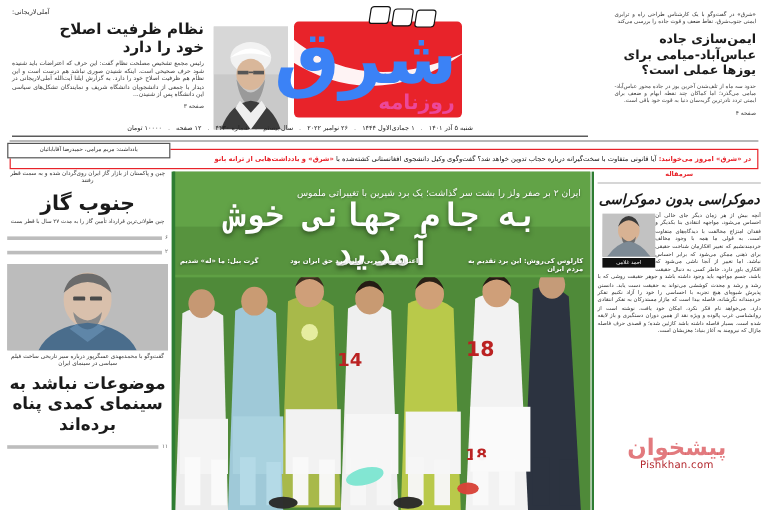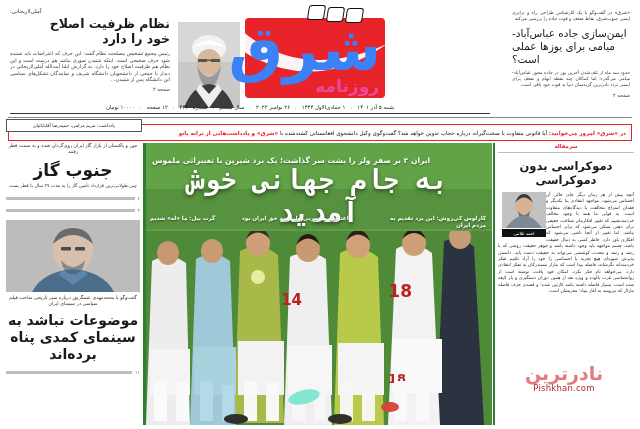--- a/index.html
+++ b/index.html
@@ -57,21 +57,21 @@
     position:absolute;right:0;top:14px;width:62px;height:86px;
     background:linear-gradient(#d9d9d9,#bfbfbf);overflow:hidden;
   }
   .portrait svg{display:block;}
   .lead-left-text{position:absolute;right:70px;top:0;width:160px;}
   .more{font-size:5px;color:#444;margin-top:3px;}
 
   
   .lead-right{position:absolute;right:10px;top:10px;width:118px;}
   .lead-right .kicker{font-size:4.6px;line-height:6px;color:#333;text-align:justify;}
-  .lead-right h2{margin:5px 0 4px 0;font-size:10.5px;line-height:13px;font-weight:normal;text-align:left;}
+  .lead-right h2{margin:5px 0 4px 0;font-size:10.5px;line-height:13px;font-weight:bold;text-align:right;}
   .lead-right .body{font-size:4.6px;line-height:6.2px;color:#3a3a3a;text-align:justify;}
 
   
   .datebar{
     position:absolute;top:100px;right:150px;left:10px;height:13px;
     display:flex;align-items:center;justify-content:center;gap:5px;
     font-size:5.4px;color:#222;border-bottom:0.8px solid #333;
   }
   .datebar span{white-space:nowrap;}
   .datebar .sep{color:#777;}
@@ -91,21 +91,21 @@
 
   
   .main{
     position:absolute;top:143px;right:148px;left:144px;bottom:4px;
     background:#4e8f3a;overflow:hidden;
   }
   .turf{position:absolute;inset:0;}
   .turf svg{display:block;}
   .main-kicker{
     position:absolute;top:13px;right:8px;left:8px;
-    text-align:left;color:#fff;font-size:7.6px;font-weight:bold;
+    text-align:right;color:#fff;font-size:7.6px;font-weight:normal;
     text-shadow:0 1px 2px rgba(0,0,0,.45);
   }
   .main-title{
     position:absolute;top:23px;right:4px;left:4px;
     text-align:center;color:#fff;font-size:27px;line-height:33px;font-weight:bold;
     text-shadow:0 2px 4px rgba(0,0,0,.5);letter-spacing:-1px;font-family:Liberation Mono, monospace;
   }
   .cap-row{
     position:absolute;top:72px;right:6px;left:6px;height:26px;
     display:flex;justify-content:space-between;align-items:flex-start;
@@ -137,21 +137,21 @@
     overflow:hidden;margin:2px 0 3px;
   }
   .sb-photo svg{display:block;}
 
   
   .col-right{position:absolute;top:143px;right:6px;width:136px;bottom:4px;}
   .ed-label{
     font-size:5.4px;color:#e8232a;font-weight:bold;text-align:center;
     border-bottom:0.8px solid #bbb;padding-bottom:3px;margin-bottom:6px;
   }
-  .ed-title{font-size:11.5px;line-height:14px;font-weight:bold;text-align:center;margin-bottom:5px;}
+  .ed-title{font-size:11.5px;line-height:14px;font-weight:bold;text-align:center;margin-bottom:5px;font-style:italic;}
   .ed-author-wrap{float:left;width:44px;margin:0 0 2px 4px;}
   .ed-photo{width:44px;height:36px;background:linear-gradient(#ccc,#aaa);overflow:hidden;}
   .ed-photo svg{display:block;}
   .ed-author{
     background:#111;color:#fff;font-size:4.4px;text-align:center;
     padding:1.5px 0;margin-top:1px;
   }
   .ed-body{font-size:4.5px;line-height:6.4px;color:#2e2e2e;text-align:justify;}
   .vsep-green{position:absolute;top:143px;bottom:4px;width:2.5px;background:#2e7d32;}
   .vsep-green.l{left:143px;}
@@ -395,17 +395,17 @@
           <path d="M16 19 q6 8 12 0 q-1 8 -6 9 q-5 -1 -6 -9Z" fill="#6f6f6f"></path>
           <path d="M4 36 q7 -11 18 -13 q11 2 18 13Z" fill="#7d8a95"></path>
         </svg>
       </div>
       <div class="ed-author">احمد غلامی</div>
     </div>
     <div class="ed-body">آنچه بیش از هر زمان دیگر جای خالی آن احساس می‌شود، مواجهه انتقادی بنا بکدیگر و فقدان امتزاج مخالفت با دیدگاه‌های متفاوت است. به قولی ما همه با وجود مخالف خردمندنشیم که تغییر افکارمان شناخت حقیقی برای ذهنی ممکن می‌شود که برابر احساس نباشد. اما تغییر از آنجا ناشی می‌شود که افکاری باور دارد. خاطر کسی به دنبال حقیقت باشد، جسم مواجهه باید وجود داشته باشد و جوهر حقیقت روشی که با رشد و رشد و محدث کوششی می‌تواند به حقیقت دست یابد. دانستن پذیرش شیوه‌ای هیچ تجربه با احساسی را خود را آزاد نکنیم تفکر خردمندانه نگرشانه، فاصله بیدا است که مازار مستدرکان به تفکر انتقادی دارد. می‌خواهد نام فکر نکرد، امکان خود یافت، نوشته است از روانشناسی غرب پالوده و ویژه نقد از همین دوران دستگیری و باز لایقه شده است. بسیار فاصله داشته باشد کازئین شده؛ و قصدی حرف فاصله مازال که نیرومند به آغاز بنیاد؛ مغزیشان است.</div>
   </div>
 
   <div class="watermark">
-    <div class="wm-fa">نادرترین</div>
+    <div class="wm-fa">پیشخوان</div>
     <div class="wm-en">Pishkhan.com</div>
   </div>
 
 </div>
 
 </body></html>

